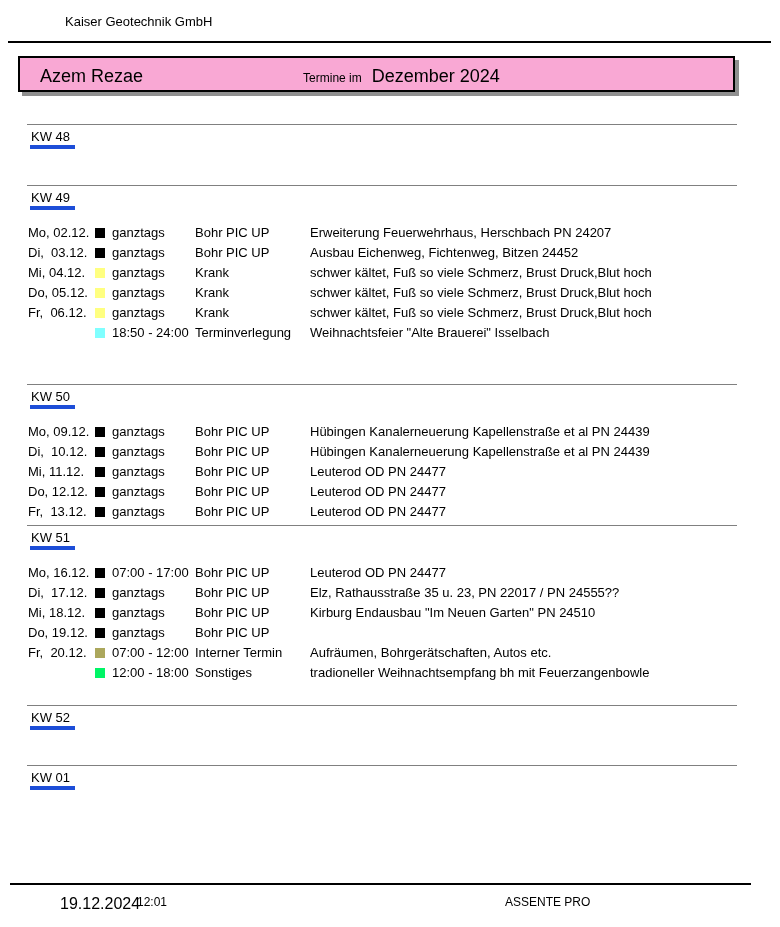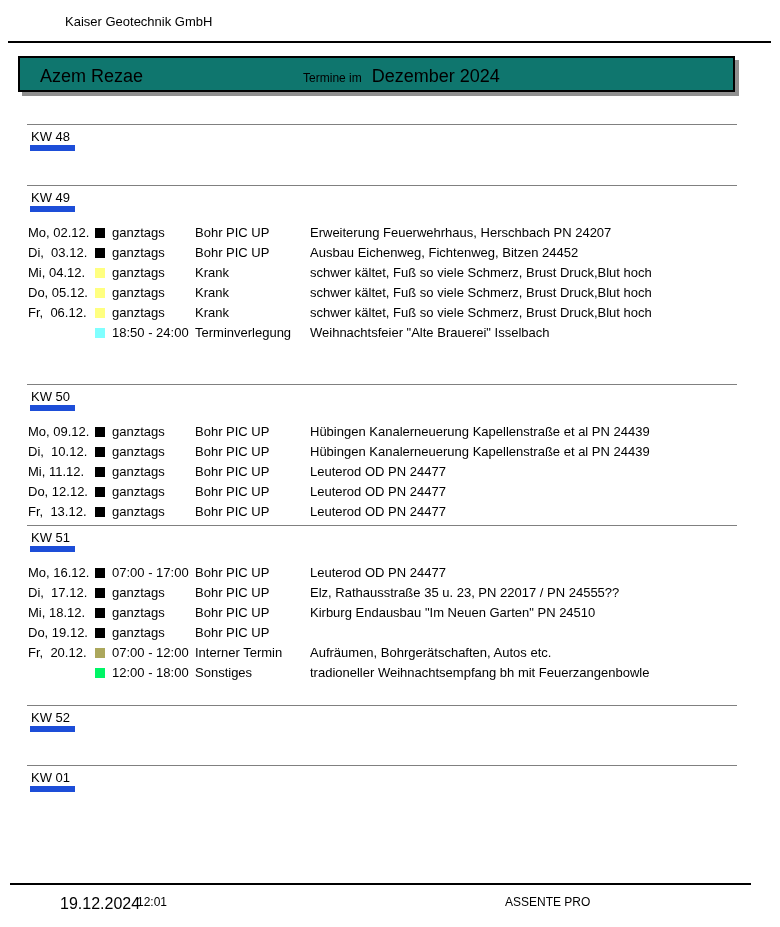--- a/index.html
+++ b/index.html
@@ -4,32 +4,32 @@
 <style>
   html,body{margin:0;padding:0;}
   body{
     width:780px;height:927px;position:relative;background:#ffffff;
     font-family:"Liberation Sans", sans-serif;color:#000;overflow:hidden;
   }
   .company{position:absolute;left:65px;top:14px;font-size:13px;white-space:pre;}
   .top-rule{position:absolute;left:8px;top:41px;width:763px;border-top:2px solid #000;}
   .title-box{
     position:absolute;left:18px;top:56px;width:713px;height:24px;
-    border:2px solid #000;background:#0f766e;box-shadow:4px 4px 0 #8f8f8f;
+    border:2px solid #000;background:#f9a8d4;box-shadow:4px 4px 0 #8f8f8f;
     display:flex;align-items:baseline;padding-top:8px;
   }
   .title-person{font-size:18px;margin-left:20px;white-space:pre;}
   .title-label{font-size:12px;margin-left:160px;white-space:pre;}
   .title-month{font-size:18px;margin-left:10px;white-space:pre;}
 
   .week{position:absolute;left:0;width:780px;}
   .week-line{margin-left:27px;width:710px;border-top:1px solid #808080;height:0;}
   .week-label{
     display:inline-block;margin-left:30px;margin-top:4px;font-size:13px;
-    border-bottom:6px solid #1d4ed8;padding:0 5px 1px 1px;white-space:pre;
+    border-bottom:4px solid #1d4ed8;padding:0 5px 1px 1px;white-space:pre;
   }
   .week-rows{position:absolute;top:38px;left:0;right:0;}
   .row{
     display:grid;grid-template-columns:67px 17px 83px 115px auto;
     padding-left:28px;height:20px;line-height:20px;font-size:13px;align-items:center;
   }
   .row span{white-space:pre;overflow:visible;}
   .swatch{display:block;width:10px;height:10px;}
 
   .footer-rule{position:absolute;left:10px;top:883px;width:741px;border-top:2px solid #000;}

